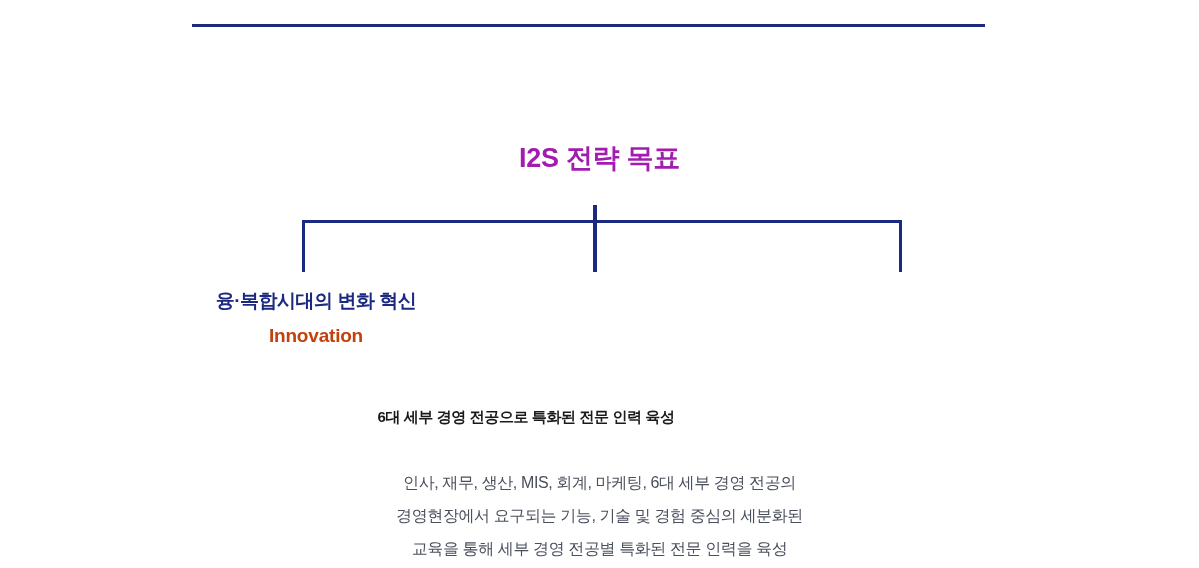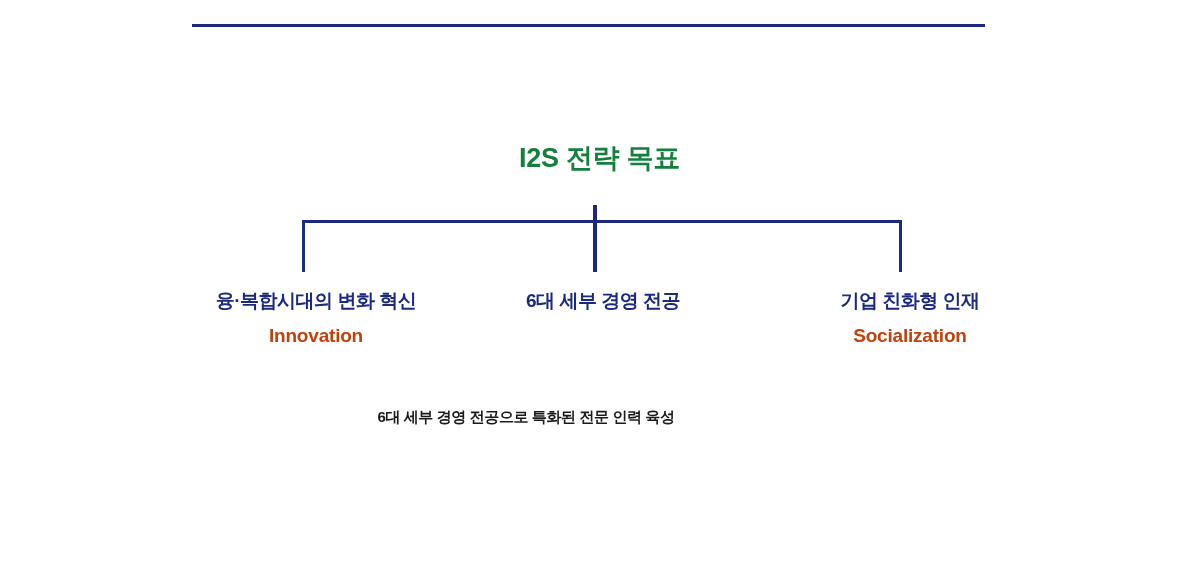--- a/index.html
+++ b/index.html
@@ -33,21 +33,21 @@
 
   
   .title {
     position: absolute;
     left: 0;
     top: 140px;
     width: 1199px;
     text-align: center;
     font-size: 27px;
     font-weight: 700;
-    color: #15803d;
+    color: #a21caf;
     letter-spacing: -0.3px;
     white-space: nowrap;
   }
 
   
   .connector {
     position: absolute;
     left: 0;
     top: 200px;
     width: 1199px;
@@ -168,26 +168,26 @@
   </div>
 
   <div class="branches">
 
     <div class="branch branch-1">
       <div class="branch-ko">융·복합시대의 변화 혁신</div>
       <div class="branch-en">Innovation</div>
     </div>
 
     <div class="branch branch-2">
-      <div class="branch-ko">6대 세부 경영 전공</div>
     </div>
 
-    <div class="branch branch-3">
-      <div class="branch-ko">기업 친화형 인재</div>
-      <div class="branch-en">Socialization</div>
-    </div>
 
   </div>
 
   <div class="caption">6대 세부 경영 전공으로 특화된 전문 인력 육성</div>
 
+  <div class="body-text">
+    <div class="body-line">인사, 재무, 생산, MIS, 회계, 마케팅, 6대 세부 경영 전공의</div>
+    <div class="body-line">경영현장에서 요구되는 기능, 기술 및 경험 중심의 세분화된</div>
+    <div class="body-line">교육을 통해 세부 경영 전공별 특화된 전문 인력을 육성</div>
+  </div>
 
 </div>
 
 </body></html>

